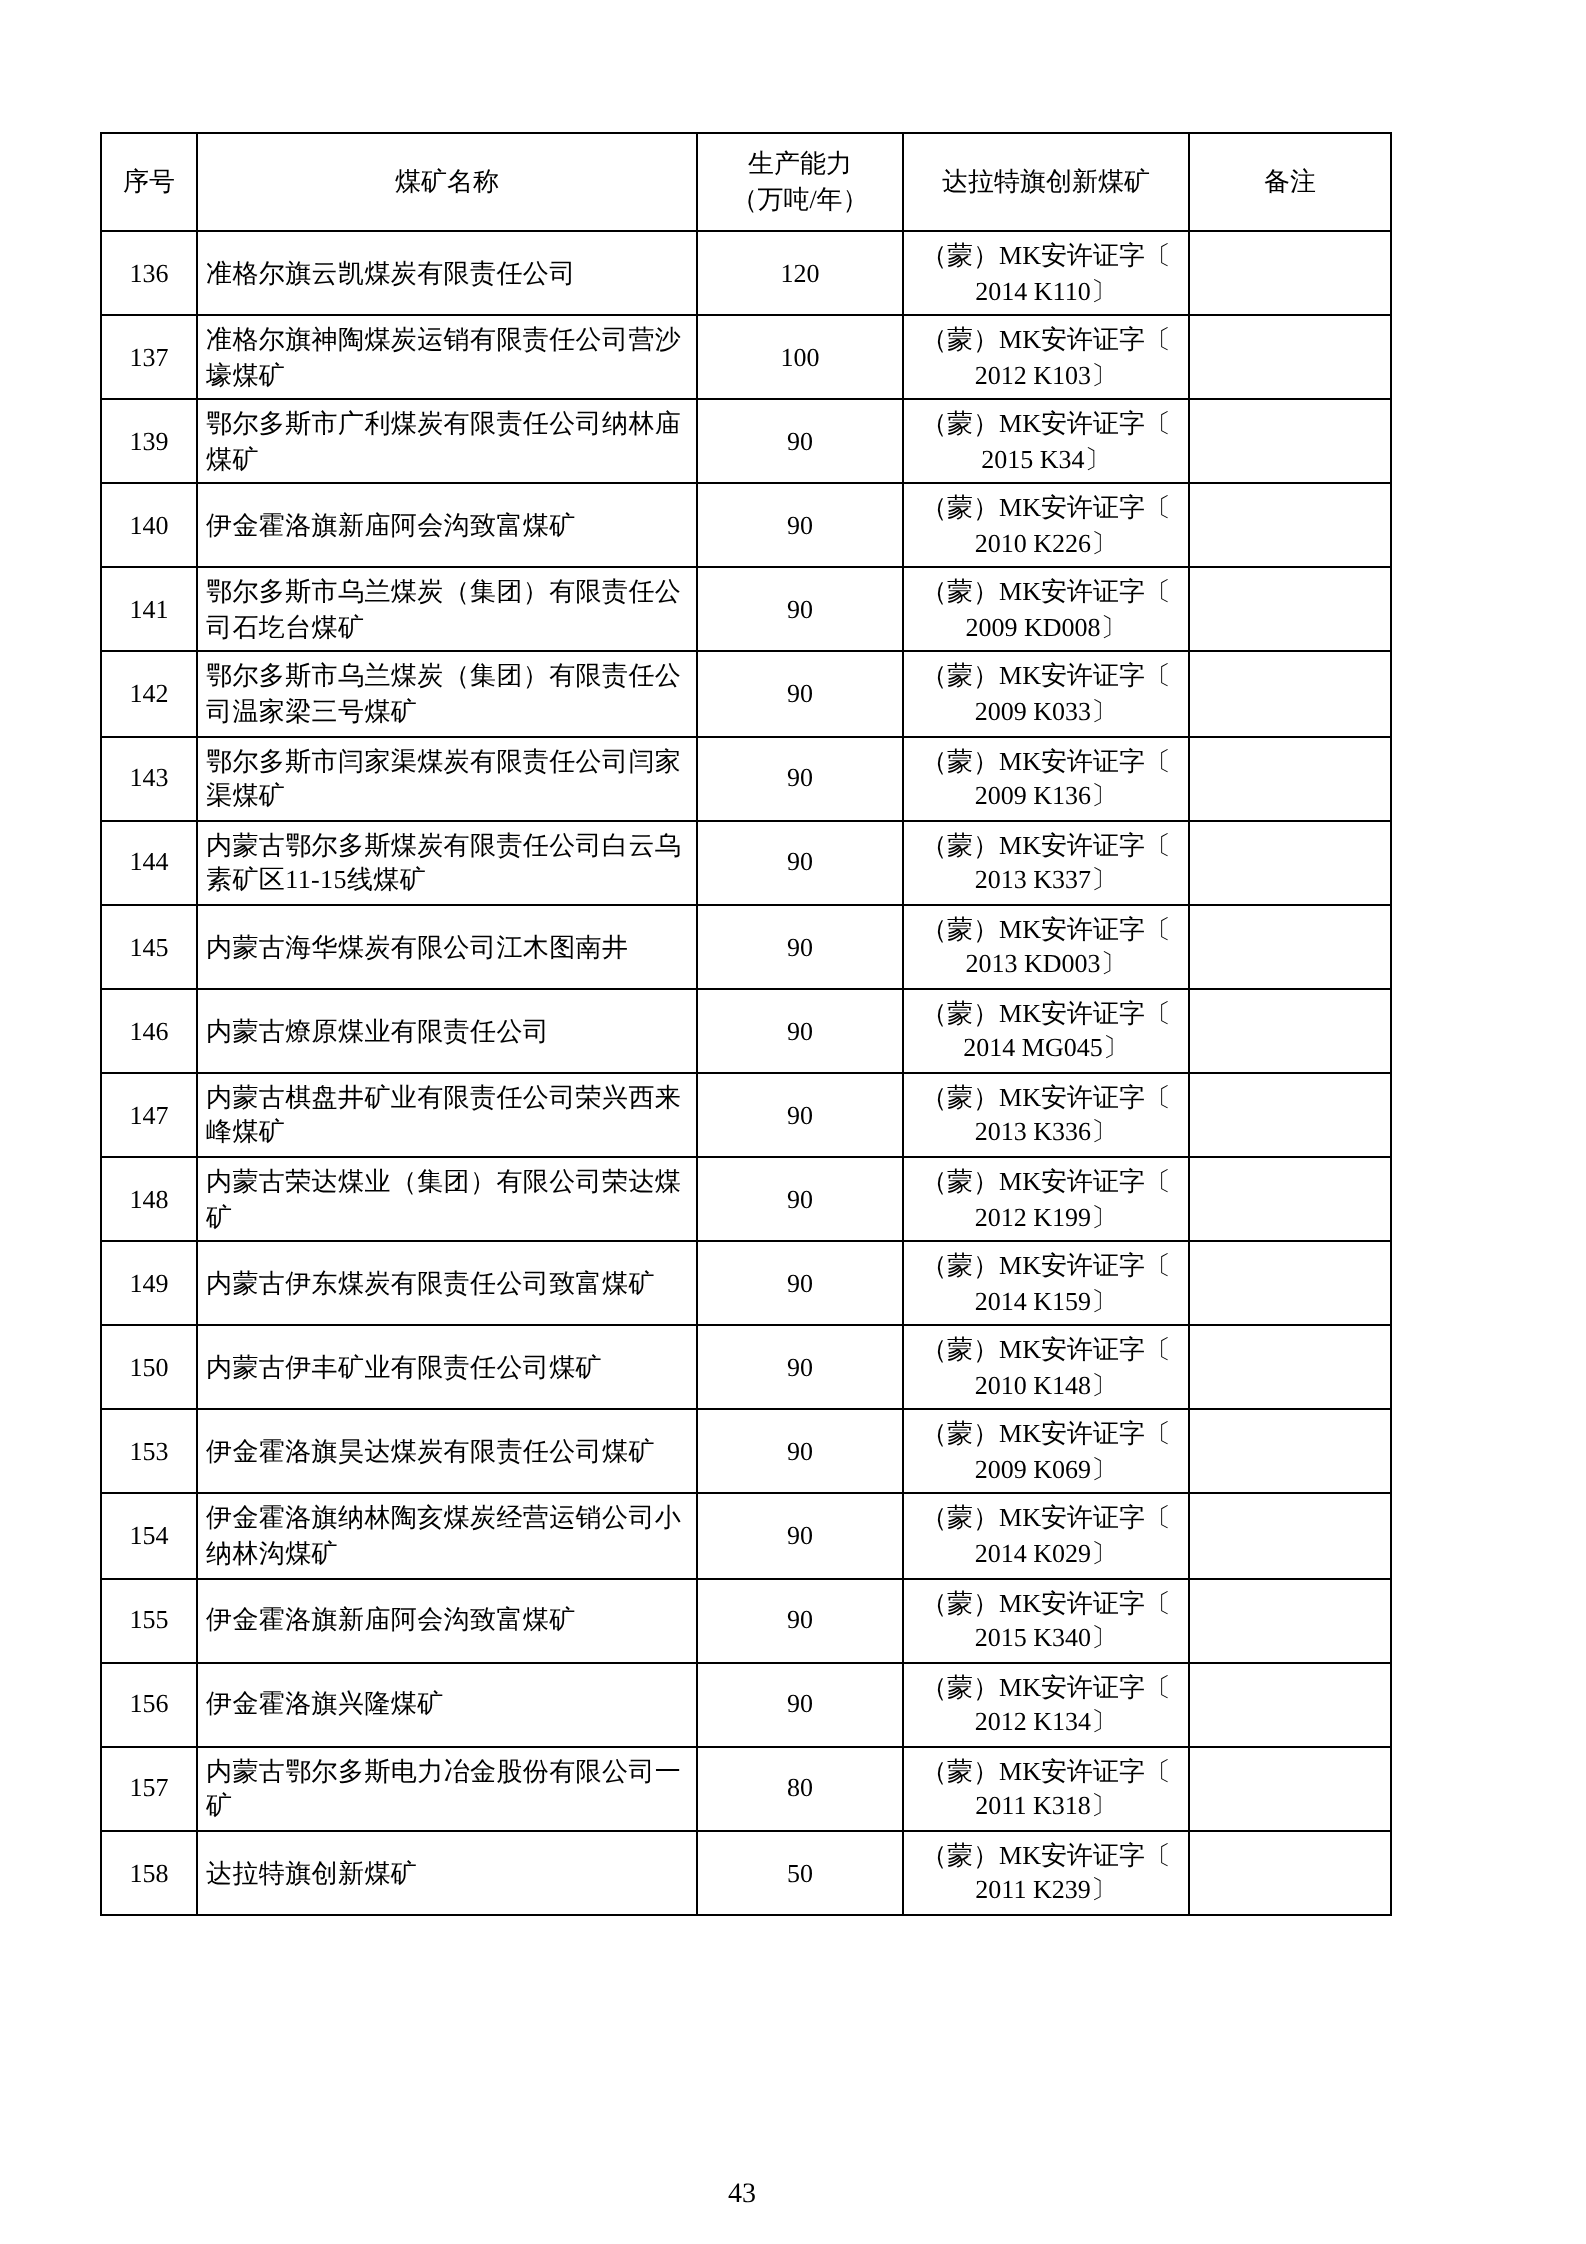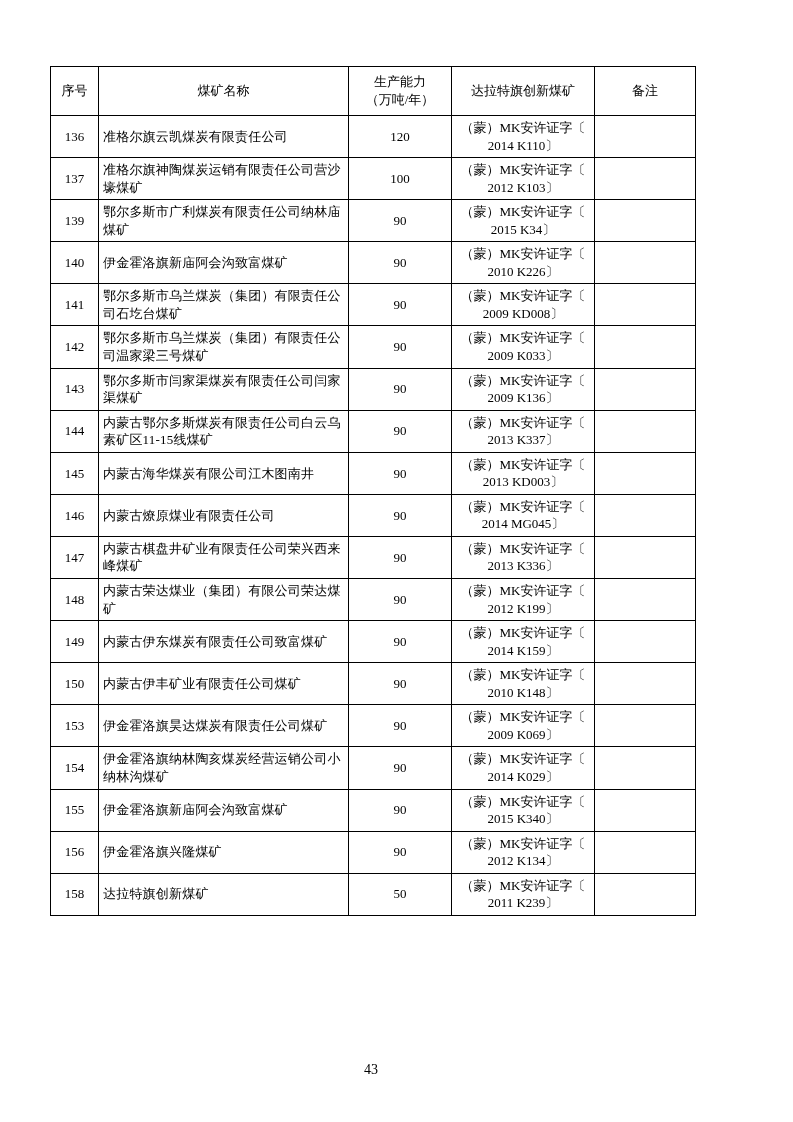--- a/index.html
+++ b/index.html
@@ -69,21 +69,21 @@
     line-height: 1.3;
     white-space: pre-line;
   }
   td.note {
     text-align: center;
   }
   .page-number {
     position: absolute;
     left: 0;
     right: 0;
-    bottom: 44px;
+    bottom: 16px;
     text-align: center;
     font-size: 14px;
     font-family: "Liberation Serif", "DejaVu Serif", serif;
     margin-left: 21px;
   }
 </style>
 </head>
 <body>
 
 <div class="page">
@@ -254,20 +254,28 @@
         </tr>
         <tr>
           <td class="seq">156</td>
           <td class="name">伊金霍洛旗兴隆煤矿</td>
           <td class="cap">90</td>
           <td class="lic">（蒙）MK安许证字〔
 2012 K134〕</td>
           <td class="note"></td>
         </tr>
         <tr>
+          <td class="seq">157</td>
+          <td class="name">内蒙古鄂尔多斯电力冶金股份有限公司一矿</td>
+          <td class="cap">80</td>
+          <td class="lic">（蒙）MK安许证字〔
+2011 K318〕</td>
+          <td class="note"></td>
+        </tr>
+        <tr>
           <td class="seq">158</td>
           <td class="name">达拉特旗创新煤矿</td>
           <td class="cap">50</td>
           <td class="lic">（蒙）MK安许证字〔
 2011 K239〕</td>
           <td class="note"></td>
         </tr>
       </tbody>
   </table>
 

